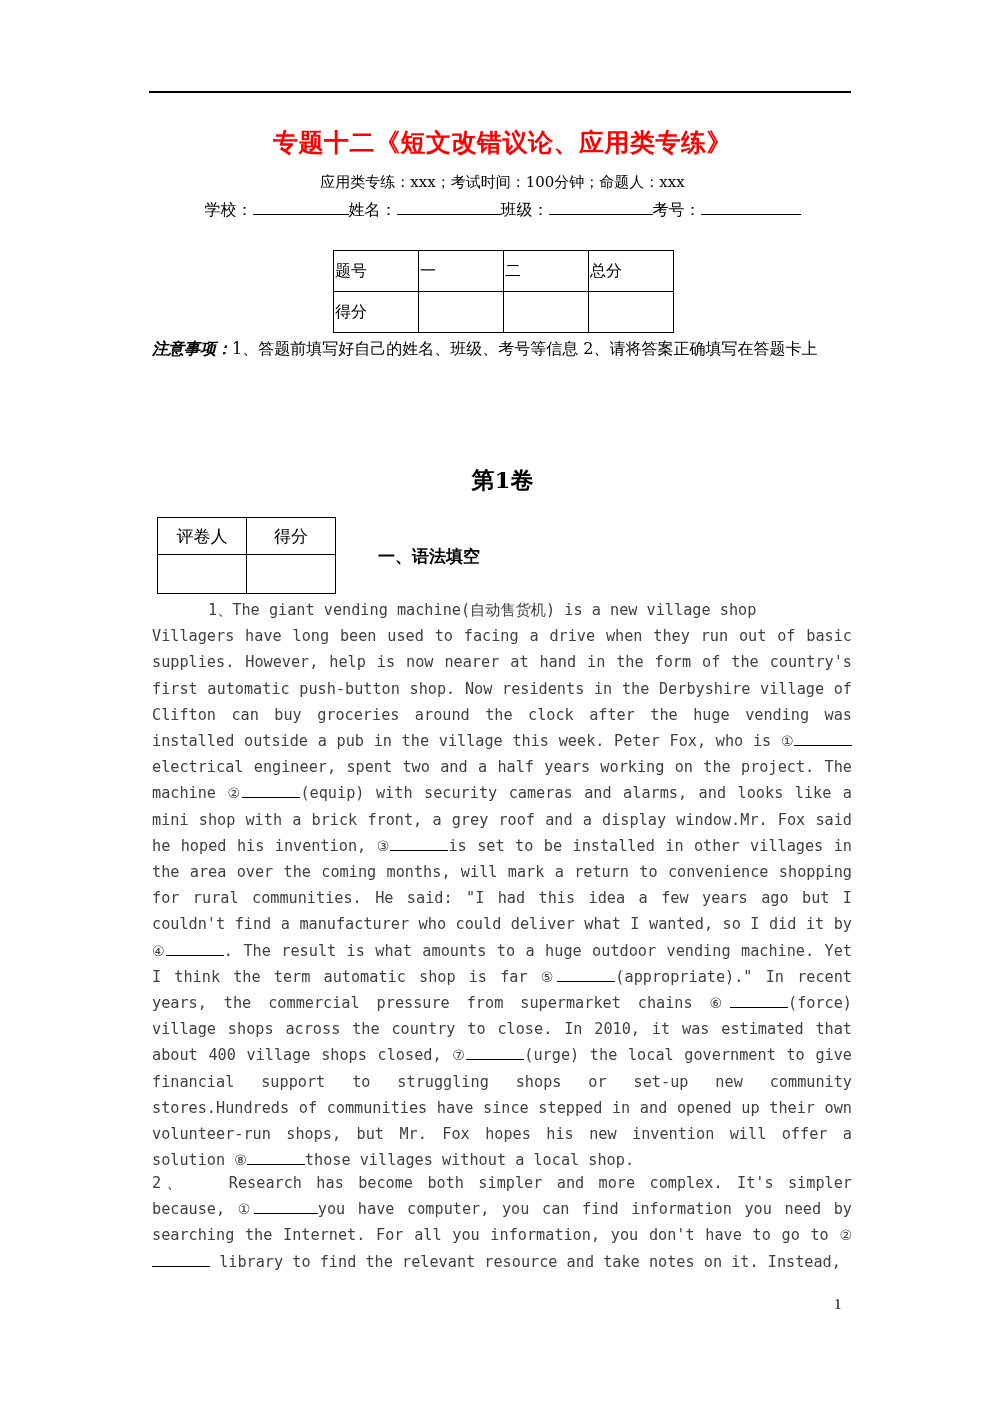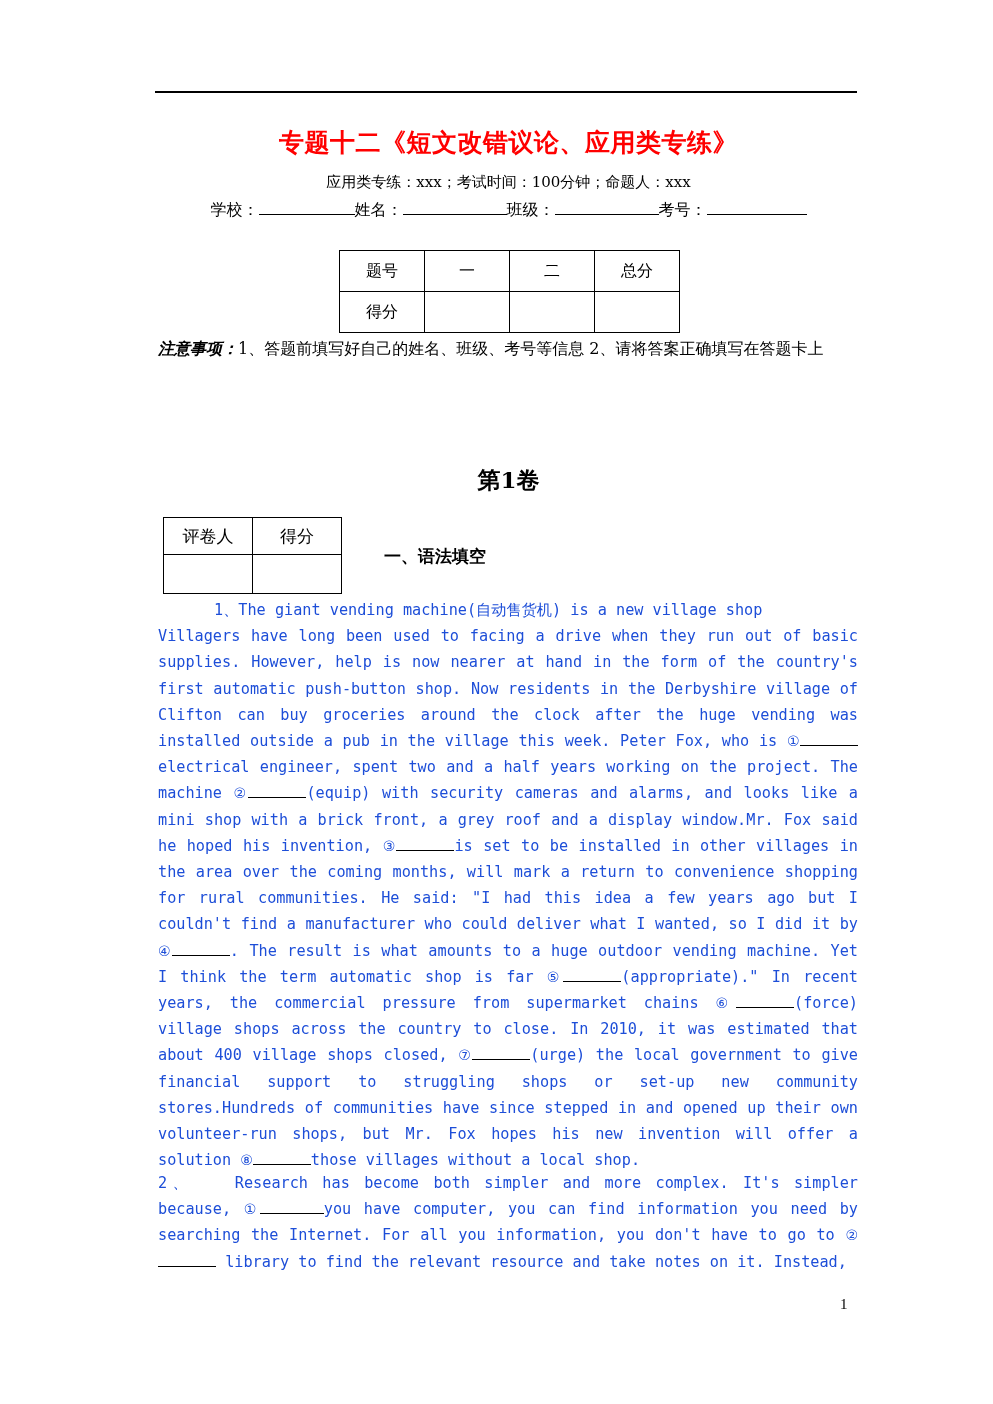--- a/index.html
+++ b/index.html
@@ -11,21 +11,21 @@
     width: 993px;
     height: 1404px;
     position: relative;
     font-family: "Liberation Serif", "DejaVu Serif", serif;
     color: #000000;
     overflow: hidden;
   }
 
   .page {
     position: absolute;
-    left: 12px; top: 0;
+    left: 6px; top: 0;
     width: 913px;
     height: 1404px;
   }
 
   
   .header-rule {
     position: absolute;
     left: 143px;
     top: 91px;
     width: 702px;
@@ -84,21 +84,20 @@
   .score-table {
     position: absolute;
     left: 327px;
     top: 250px;
     border-collapse: collapse;
     font-family: "DejaVu Serif", "Liberation Serif", serif;
     font-size: 16px;
   }
   .score-table td {
     border: 1px solid #000000;
-    text-align: center;
     vertical-align: middle;
     height: 38px;
   }
   .score-table td.c0 { width: 82px; }
   .score-table td.c1 { width: 82px; }
   .score-table td.c2 { width: 82px; }
   .score-table td.c3 { width: 82px; }
 
   
   .notice {
@@ -160,21 +159,21 @@
   
   .body-block {
     position: absolute;
     left: 146px;
     width: 700px;
     font-family: "DejaVu Sans Mono", "Liberation Mono", monospace;
     font-size: 15.2px;
     line-height: 26.2px;
     text-align: justify;
     text-justify: inter-word;
-    color: #1d4ed8;
+    color: #404040;
   }
   .body-block p {
     margin: 0;
   }
   .q1-block { top: 597px; }
   .q2-block { top: 1170px; }
 
   .indent-1 { text-indent: 56px; }
   .indent-small { text-indent: 18px; }
 

